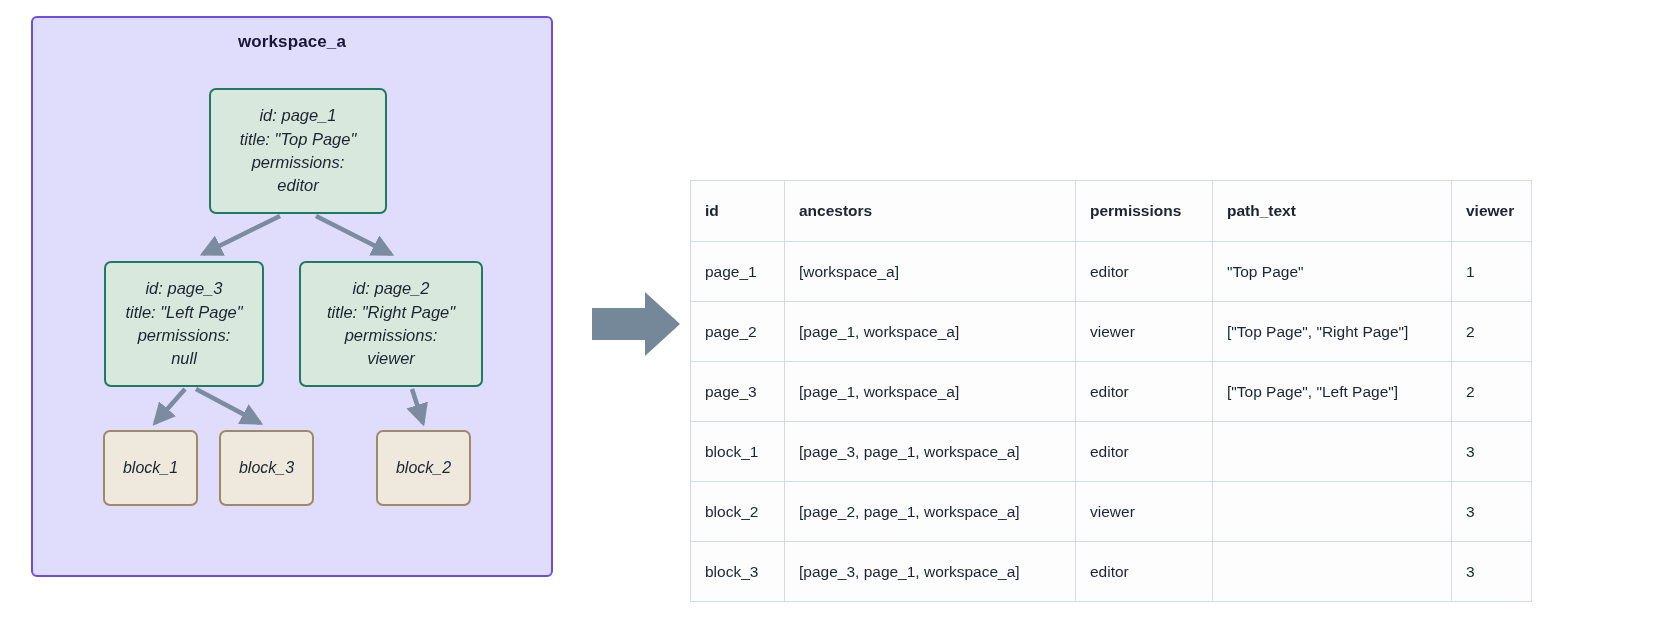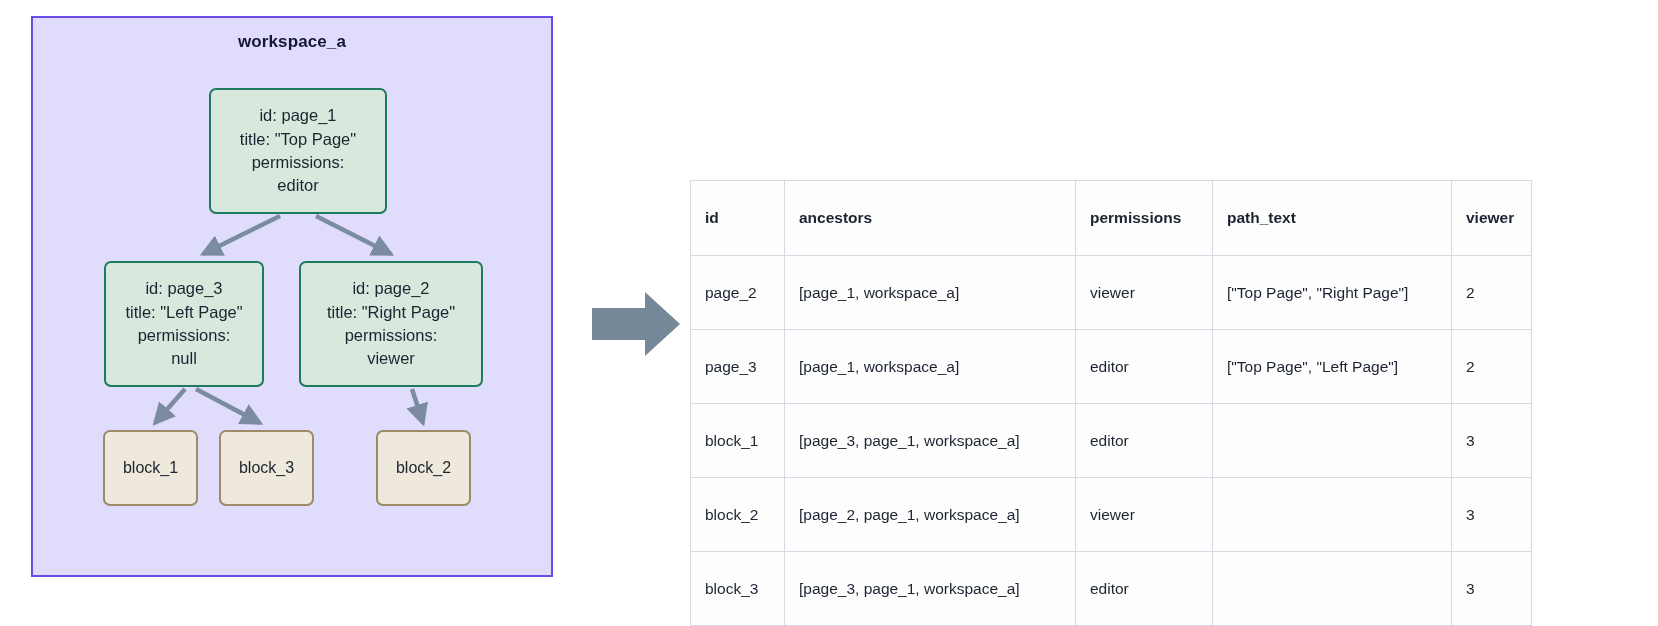--- a/index.html
+++ b/index.html
@@ -17,21 +17,21 @@
 
   
   #workspace-container {
     position: absolute;
     left: 31px;
     top: 16px;
     width: 522px;
     height: 561px;
     background: #e0dcfb;
     border: 2px solid #6c4ce8;
-    border-radius: 0;
+    border-radius: 6px;
     box-sizing: border-box;
   }
   #workspace-title {
     position: absolute;
     left: 0;
     top: 14px;
     width: 100%;
     text-align: center;
     font-size: 17px;
     font-weight: bold;
@@ -42,20 +42,21 @@
   
   .node {
     position: absolute;
     box-sizing: border-box;
     display: flex;
     flex-direction: column;
     align-items: center;
     justify-content: center;
     text-align: center;
     border-radius: 7px;
+    font-style: italic;
   }
   .node-page {
     background: #d8e8dd;
     border: 2px solid #1f7a62;
     color: #1b2430;
     font-size: 16.5px;
     line-height: 1.42;
   }
   .node-block {
     background: #eee9dc;
@@ -100,21 +101,21 @@
   table.result-table {
     border-collapse: collapse;
     width: 841px;
     table-layout: fixed;
     background: #fdfdfe;
   }
   table.result-table th,
   table.result-table td {
     border: 1px solid #d6dbe3;
     text-align: left;
-    padding: 15px 14px;
+    padding: 8px 14px;
     height: 43px;
     font-size: 15.5px;
     color: #1b2430;
     vertical-align: middle;
     overflow: hidden;
     white-space: nowrap;
   }
   table.result-table th {
     font-weight: bold;
     height: 44px;
@@ -196,20 +197,27 @@
       <tr>
         <th>id</th>
         <th>ancestors</th>
         <th>permissions</th>
         <th>path_text</th>
         <th>viewer</th>
       </tr>
     </thead>
     <tbody>
       <tr>
+        <td>page_1</td>
+        <td>[workspace_a]</td>
+        <td>editor</td>
+        <td>"Top Page"</td>
+        <td>1</td>
+      </tr>
+      <tr>
         <td>page_2</td>
         <td>[page_1, workspace_a]</td>
         <td>viewer</td>
         <td>["Top Page", "Right Page"]</td>
         <td>2</td>
       </tr>
       <tr>
         <td>page_3</td>
         <td>[page_1, workspace_a]</td>
         <td>editor</td>

